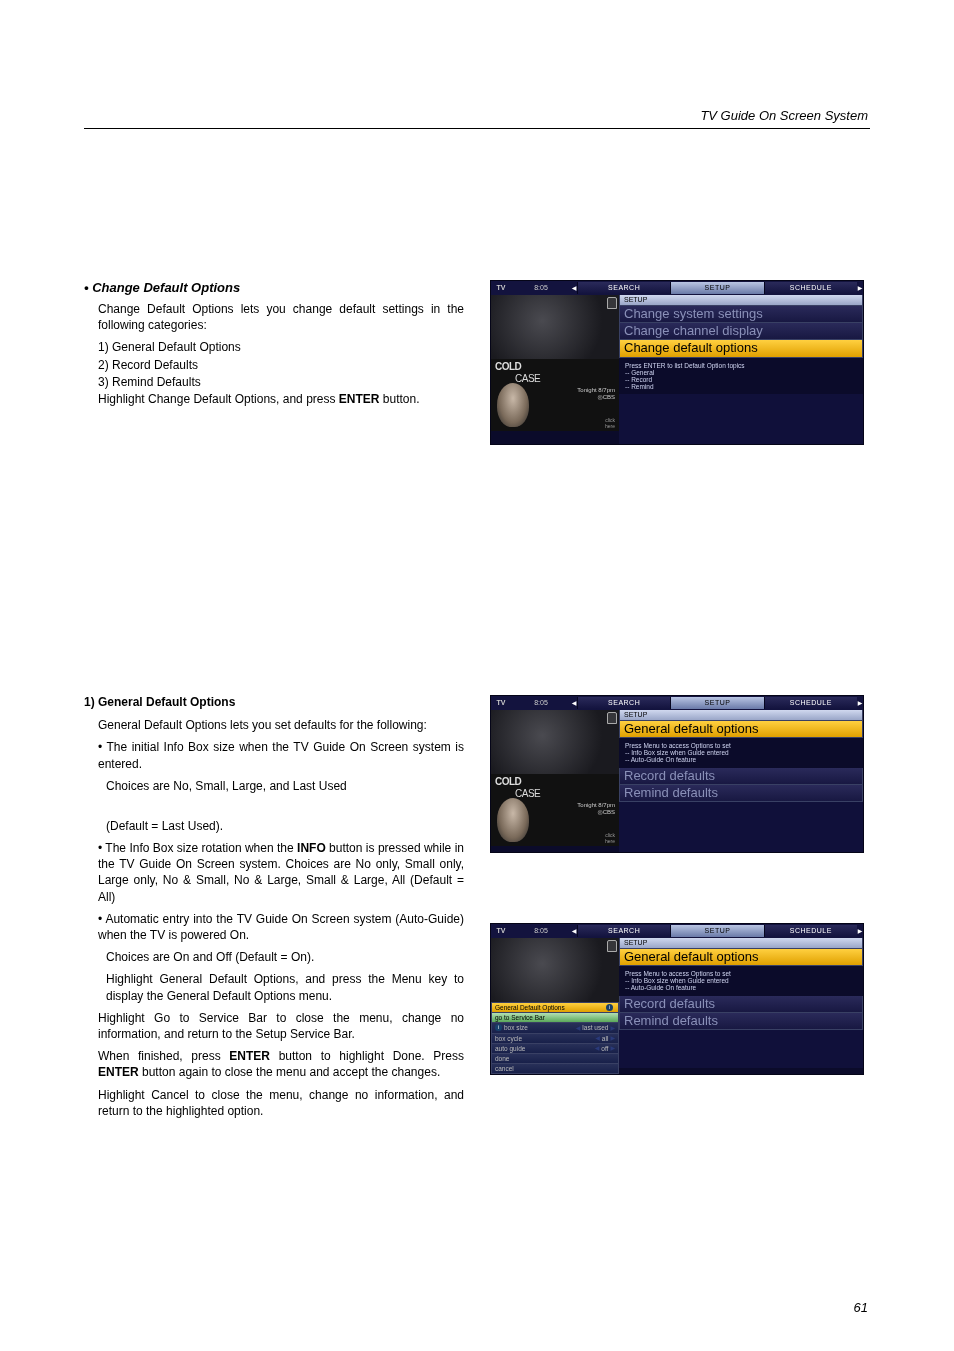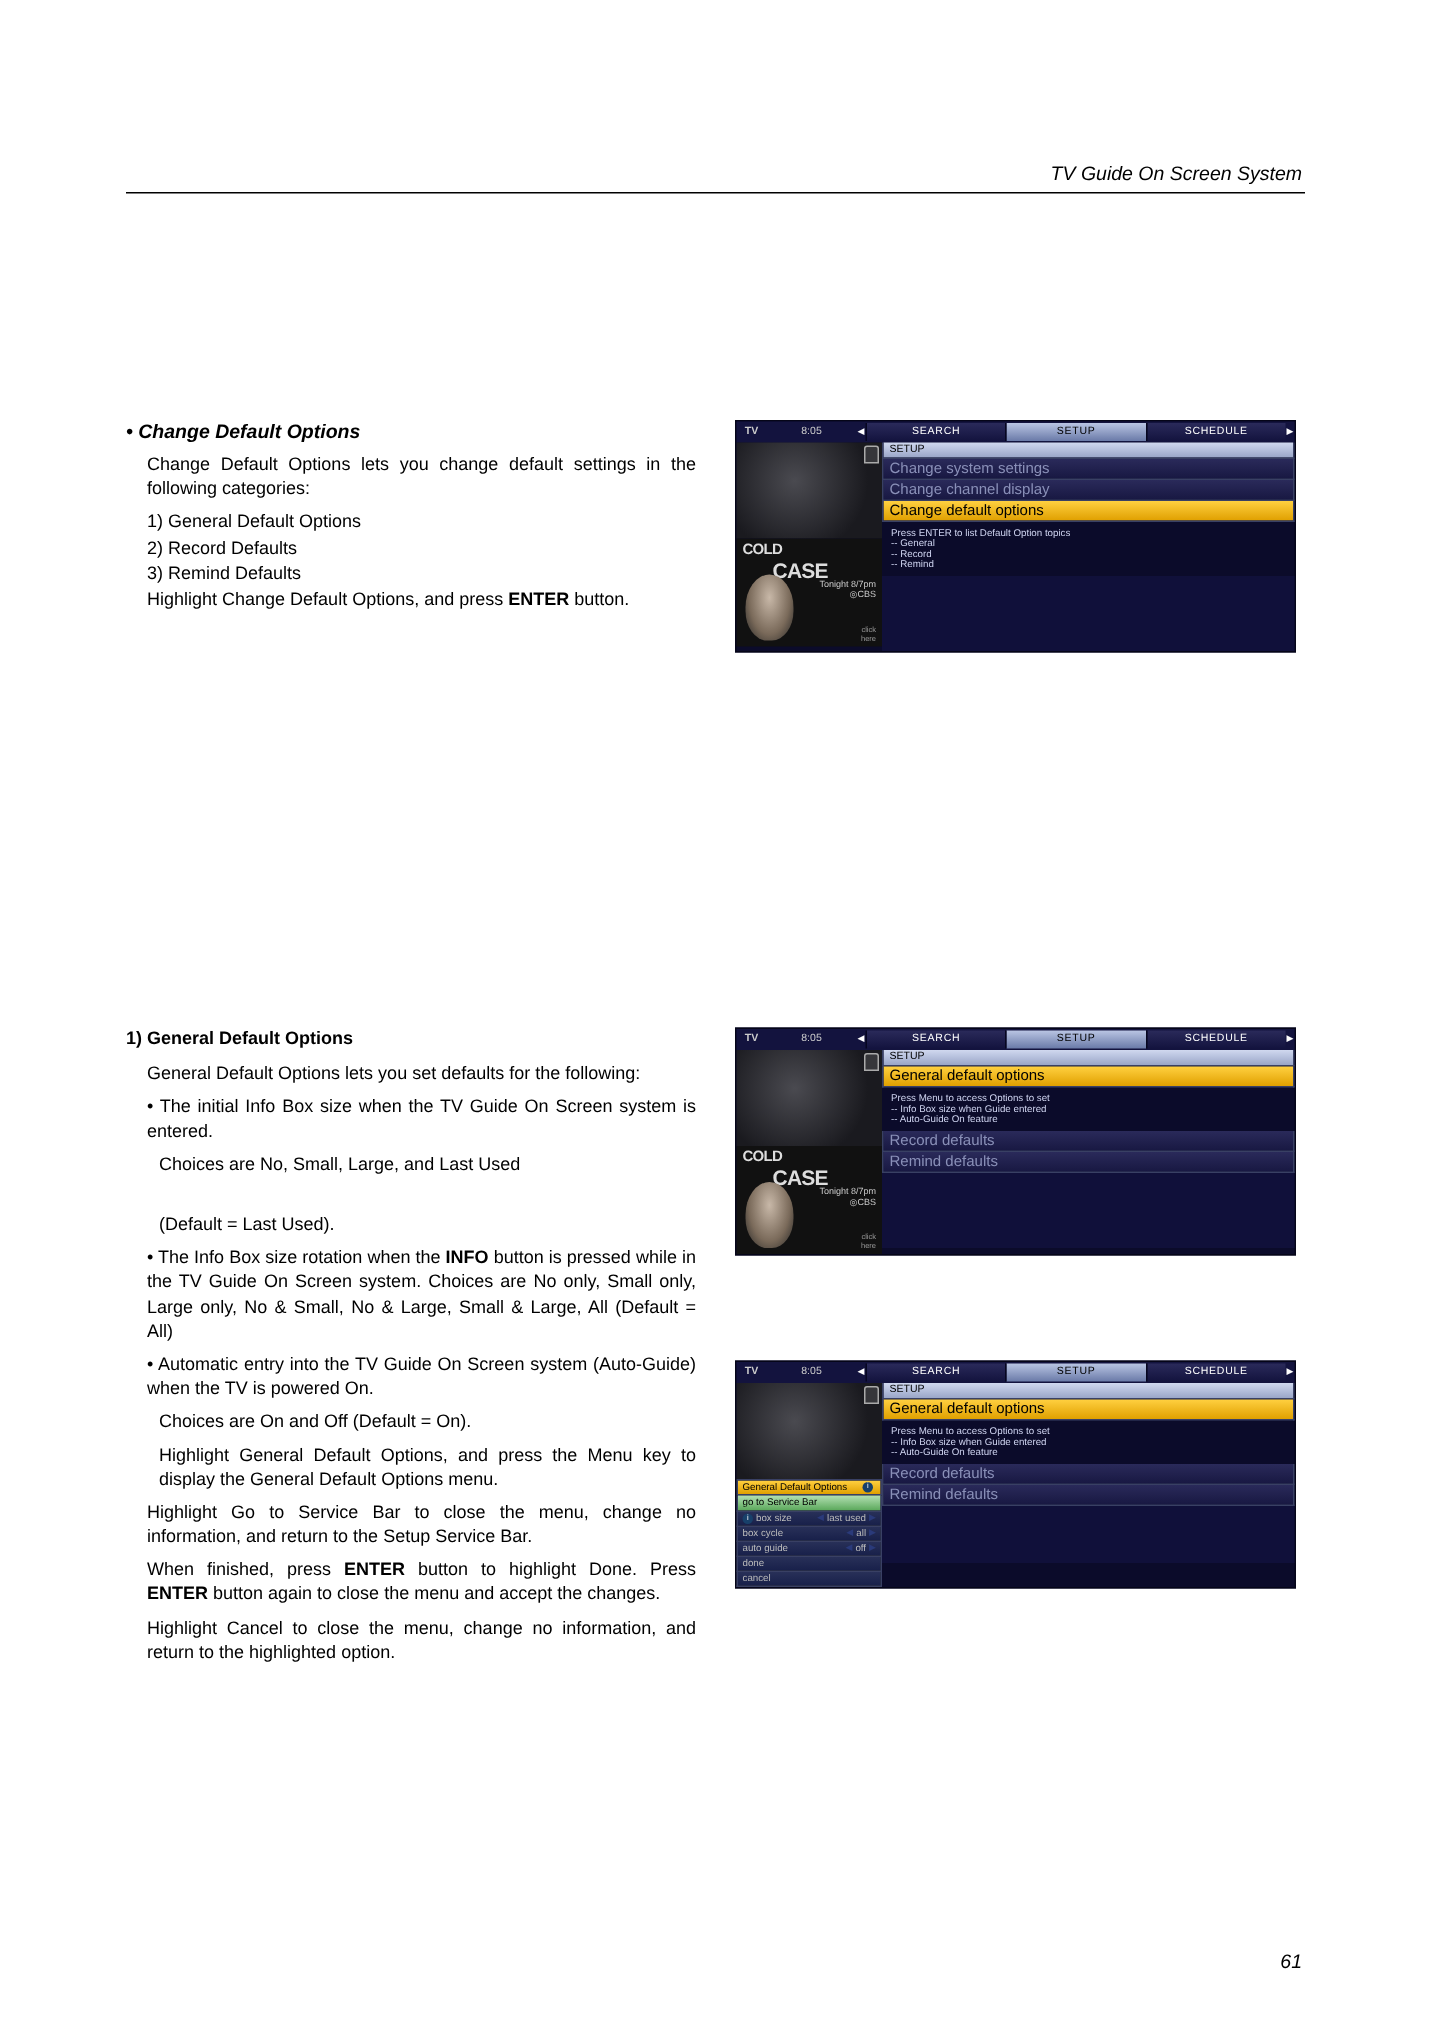--- a/index.html
+++ b/index.html
@@ -99,21 +99,21 @@
   }
   .tvshot .tab {
     flex:1; text-align:center; font-size:7px; letter-spacing:0.5px;
     border-left:1px solid #060620;
     padding:2px 0;
     background:linear-gradient(#2a2a5a,#13133e);
   }
   .tvshot .tab.active { background:linear-gradient(#b9c5e3,#6a7aa8); color:#000;}
 
   .tvshot .body { display:flex; }
-  .tvshot .leftcol { width:97px; }
+  .tvshot .leftcol { width:128px; }
   .tvshot .video {
     width:100%; height:64px;
     background: radial-gradient(circle at 40% 40%, #4a4a50 0%, #1a1a1f 70%);
     position:relative;
   }
   .tvshot .lockicon {
     position:absolute; top:2px; right:2px; width:8px; height:10px;
     border:1px solid #aaa; border-radius:2px 2px 0 0; background:#aaa3;
   }
   .tvshot .promo {
@@ -121,28 +121,28 @@
     background:#111;
     color:#ccc;
     position:relative;
   }
   .tvshot .promo .face {
     position:absolute; left:6px; bottom:4px; width:32px; height:44px;
     background: radial-gradient(ellipse at 50% 35%, #c8b8a8 0%, #7a6a5a 60%, #222 100%);
     border-radius:50% 50% 45% 45%;
   }
   .tvshot .promo .plogo { position:absolute; top:2px; left:4px; right:4px; font-weight:bold; font-size:10px; letter-spacing:-0.5px; color:#ddd;}
-  .tvshot .promo .plogo2 { position:absolute; top:14px; left:24px; font-weight:bold; font-size:14px; letter-spacing:-0.5px; color:#ddd;}
+  .tvshot .promo .plogo2 { position:absolute; top:14px; left:24px; font-weight:normal; font-size:10px; letter-spacing:-0.5px; color:#ddd;}
   .tvshot .promo .ptime { position:absolute; top:28px; right:4px; font-size:6px; color:#ccc; text-align:right;}
   .tvshot .promo .pclick { position:absolute; bottom:2px; right:4px; font-size:5px; color:#999; text-align:right;}
 
   .tvshot .rightcol { flex:1; padding:0;}
   .tvshot .menulabel { background:linear-gradient(#d0d8ef,#9aa6c8); color:#000; font-size:7px; padding:1px 4px; border:1px solid #394064; border-top:none;}
   .tvshot .menurow {
-    font-size:10px; color:#c8d0f0; padding:1px 4px;
+    font-size:13px; color:#c8d0f0; padding:1px 4px;
     border:1px solid #394064; border-top:none;
     background:linear-gradient(#2a2a5a,#181842);
   }
   .tvshot .menurow.sel { background:linear-gradient(#ffd040,#e0a000); color:#000;}
   .tvshot .menurow.dim { color:#8a90b8;}
   .tvshot .desc { font-size:6.5px; color:#cfd4f0; padding:4px 6px;}
   .tvshot .filler { background:#10103a; height:50px;}
 
   
   .optpanel {

